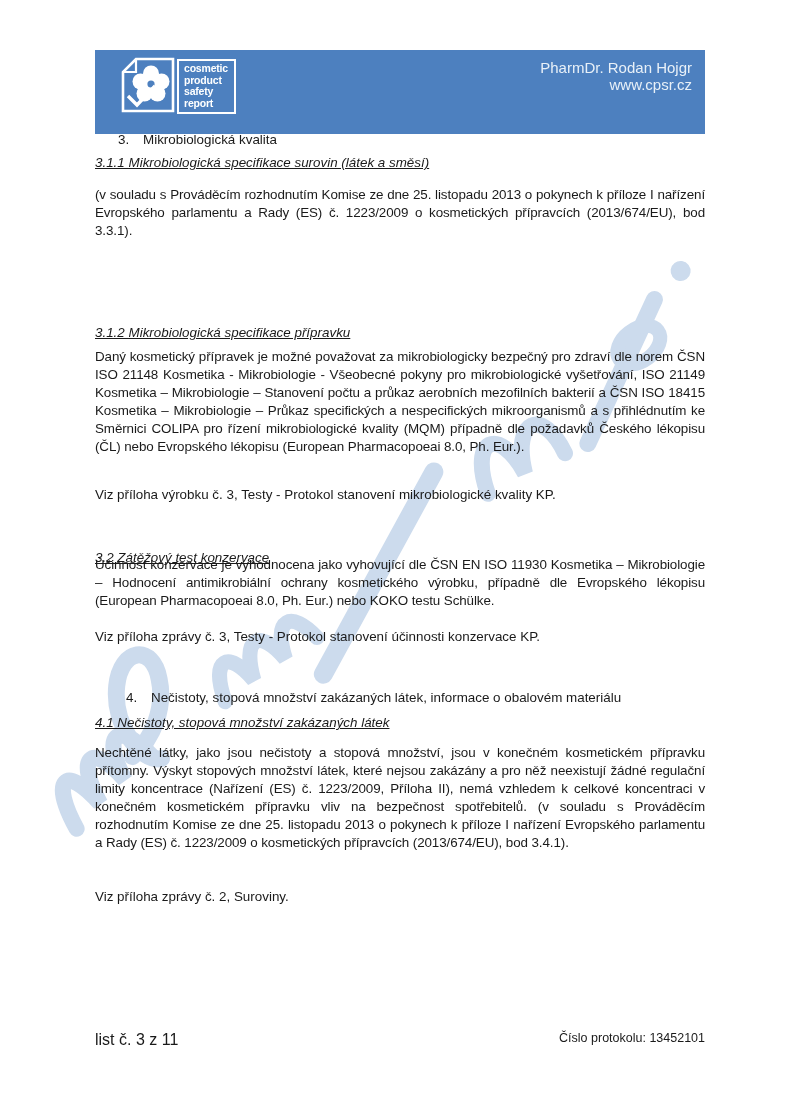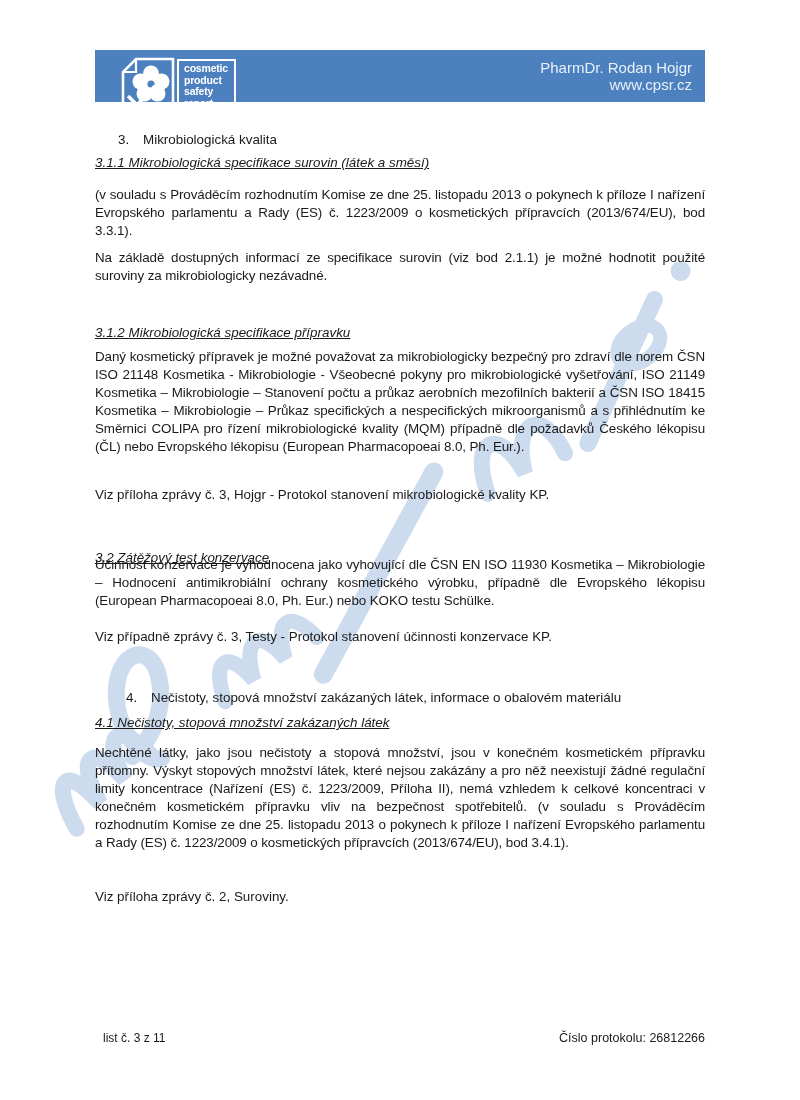--- a/index.html
+++ b/index.html
@@ -5,21 +5,21 @@
   html,body{margin:0;padding:0;}
   body{
     width:800px;height:1100px;position:relative;background:#ffffff;
     font-family:"Liberation Sans", sans-serif;color:#1a1a1a;overflow:hidden;
   }
   .watermark-svg{position:absolute;left:0;top:0;z-index:0;pointer-events:none;}
   .page{position:absolute;left:0;top:0;width:800px;height:1100px;z-index:1;}
 
   
   .header-bar{
-    position:absolute;left:95px;top:50px;width:610px;height:52px;
+    position:absolute;left:95px;top:50px;width:610px;height:84px;
     background:#4d80bf;
   }
   .logo-doc{position:absolute;left:26px;top:7px;}
   .logo-textbox{
     position:absolute;left:82px;top:9px;width:50px;height:49px;
     border:2px solid #ffffff;color:#ffffff;
     font-weight:bold;font-size:10.5px;line-height:11.5px;
     padding:2px 0 0 5px;letter-spacing:-0.2px;
   }
   .header-right{
@@ -30,21 +30,21 @@
   
   .blk{position:absolute;left:95px;width:610px;font-size:13.4px;line-height:18px;}
   .just{text-align:justify;letter-spacing:-0.1px;}
   .subhead{font-style:italic;text-decoration:underline;}
   .headnum{position:absolute;width:612px;}
   .headnum .num{display:inline-block;min-width:25px;}
   .headnum .htx{text-underline-offset:2px;}
   .h-indent{left:118px;}
 
   
-  .footer-left{position:absolute;left:103px;top:1031px;font-size:12px;}
+  .footer-left{position:absolute;left:95px;top:1031px;font-size:16px;}
   .footer-right{position:absolute;right:95px;top:1031px;font-size:12.5px;text-align:right;}
 </style>
 </head>
 <body>
 
 <svg class="watermark-svg" width="800" height="1100" viewBox="0 0 800 1100" aria-hidden="true">
   <g transform="translate(410 540) rotate(-37)" stroke="#ccdbed" fill="none" stroke-linecap="round">
     <path stroke-width="16" d="M -440 30 c 8 -55 30 -60 34 -6 c 8 -52 30 -56 34 -4 c 8 -50 30 -54 36 -2"></path>
     <path stroke-width="17" d="M -330 25 c -18 -8 -20 -55 8 -85 c 26 -28 54 -12 38 20 c -12 26 -40 44 -68 46"></path>
     <path stroke-width="15" d="M -245 18 c 14 -44 34 -40 36 0 c 16 -42 36 -38 38 2 c 14 -40 34 -36 38 2"></path>
@@ -86,40 +86,39 @@
   </div>
 
   <div class="blk headnum h-indent" style="top:131px;">
     <span class="num">3.</span><span class="htx">Mikrobiologická kvalita</span>
   </div>
 
   <div class="blk subhead" style="top:154px;">3.1.1 Mikrobiologická specifikace surovin (látek a směsí)</div>
 
   <div class="blk just" style="top:186px;">(v souladu s Prováděcím rozhodnutím Komise ze dne 25. listopadu 2013 o pokynech k příloze I nařízení Evropského parlamentu a Rady (ES) č. 1223/2009 o kosmetických přípravcích (2013/674/EU), bod 3.3.1).</div>
 
-  <div class="blk just" style="top:249px;">Na základě dostupných informací ze specifikace surovin (viz bod 2.1.1) je možné hodnotit použité suroviny za mikrobiologicky nezávadné.</div>
 
   <div class="blk subhead" style="top:324px;">3.1.2 Mikrobiologická specifikace přípravku</div>
 
   <div class="blk just" style="top:348px;">Daný kosmetický přípravek je možné považovat za mikrobiologicky bezpečný pro zdraví dle norem ČSN ISO 21148 Kosmetika - Mikrobiologie - Všeobecné pokyny pro mikrobiologické vyšetřování, ISO 21149 Kosmetika – Mikrobiologie – Stanovení počtu a průkaz aerobních mezofilních bakterií a ČSN ISO 18415 Kosmetika – Mikrobiologie – Průkaz specifických a nespecifických mikroorganismů a s přihlédnutím ke Směrnici COLIPA pro řízení mikrobiologické kvality (MQM) případně dle požadavků Českého lékopisu (ČL) nebo Evropského lékopisu (European Pharmacopoeai 8.0, Ph. Eur.).</div>
 
-  <div class="blk" style="top:486px;">Viz příloha zprávy č. 3, Hojgr - Protokol stanovení mikrobiologické kvality KP.</div>
+  <div class="blk" style="top:486px;">Viz příloha výrobku č. 3, Testy - Protokol stanovení mikrobiologické kvality KP.</div>
 
   <div class="blk subhead" style="top:533px;margin-top:16px;">3.2 Zátěžový test konzervace</div>
 
   <div class="blk just" style="top:556px;">Účinnost konzervace je vyhodnocena jako vyhovující dle ČSN EN ISO 11930 Kosmetika – Mikrobiologie – Hodnocení antimikrobiální ochrany kosmetického výrobku, případně dle Evropského lékopisu (European Pharmacopoeai 8.0, Ph. Eur.) nebo KOKO testu Schülke.</div>
 
-  <div class="blk" style="top:628px;">Viz případně zprávy č. 3, Testy - Protokol stanovení účinnosti konzervace KP.</div>
+  <div class="blk" style="top:628px;">Viz příloha zprávy č. 3, Testy - Protokol stanovení účinnosti konzervace KP.</div>
 
   <div class="blk headnum h-indent" style="top:689px;margin-left:8px;">
     <span class="num">4.</span><span class="htx">Nečistoty, stopová množství zakázaných látek, informace o obalovém materiálu</span>
   </div>
 
   <div class="blk subhead" style="top:714px;">4.1 Nečistoty, stopová množství zakázaných látek</div>
 
   <div class="blk just" style="top:744px;">Nechtěné látky, jako jsou nečistoty a stopová množství, jsou v konečném kosmetickém přípravku přítomny. Výskyt stopových množství látek, které nejsou zakázány a pro něž neexistují žádné regulační limity koncentrace (Nařízení (ES) č. 1223/2009, Příloha II), nemá vzhledem k celkové koncentraci v konečném kosmetickém přípravku vliv na bezpečnost spotřebitelů. (v souladu s Prováděcím rozhodnutím Komise ze dne 25. listopadu 2013 o pokynech k příloze I nařízení Evropského parlamentu a Rady (ES) č. 1223/2009 o kosmetických přípravcích (2013/674/EU), bod 3.4.1).</div>
 
   <div class="blk" style="top:888px;">Viz příloha zprávy č. 2, Suroviny.</div>
 
   <div class="footer-left">list č. 3 z 11</div>
-  <div class="footer-right">Číslo protokolu: 26812266</div>
+  <div class="footer-right">Číslo protokolu: 13452101</div>
 
 </div>
 
 </body></html>

